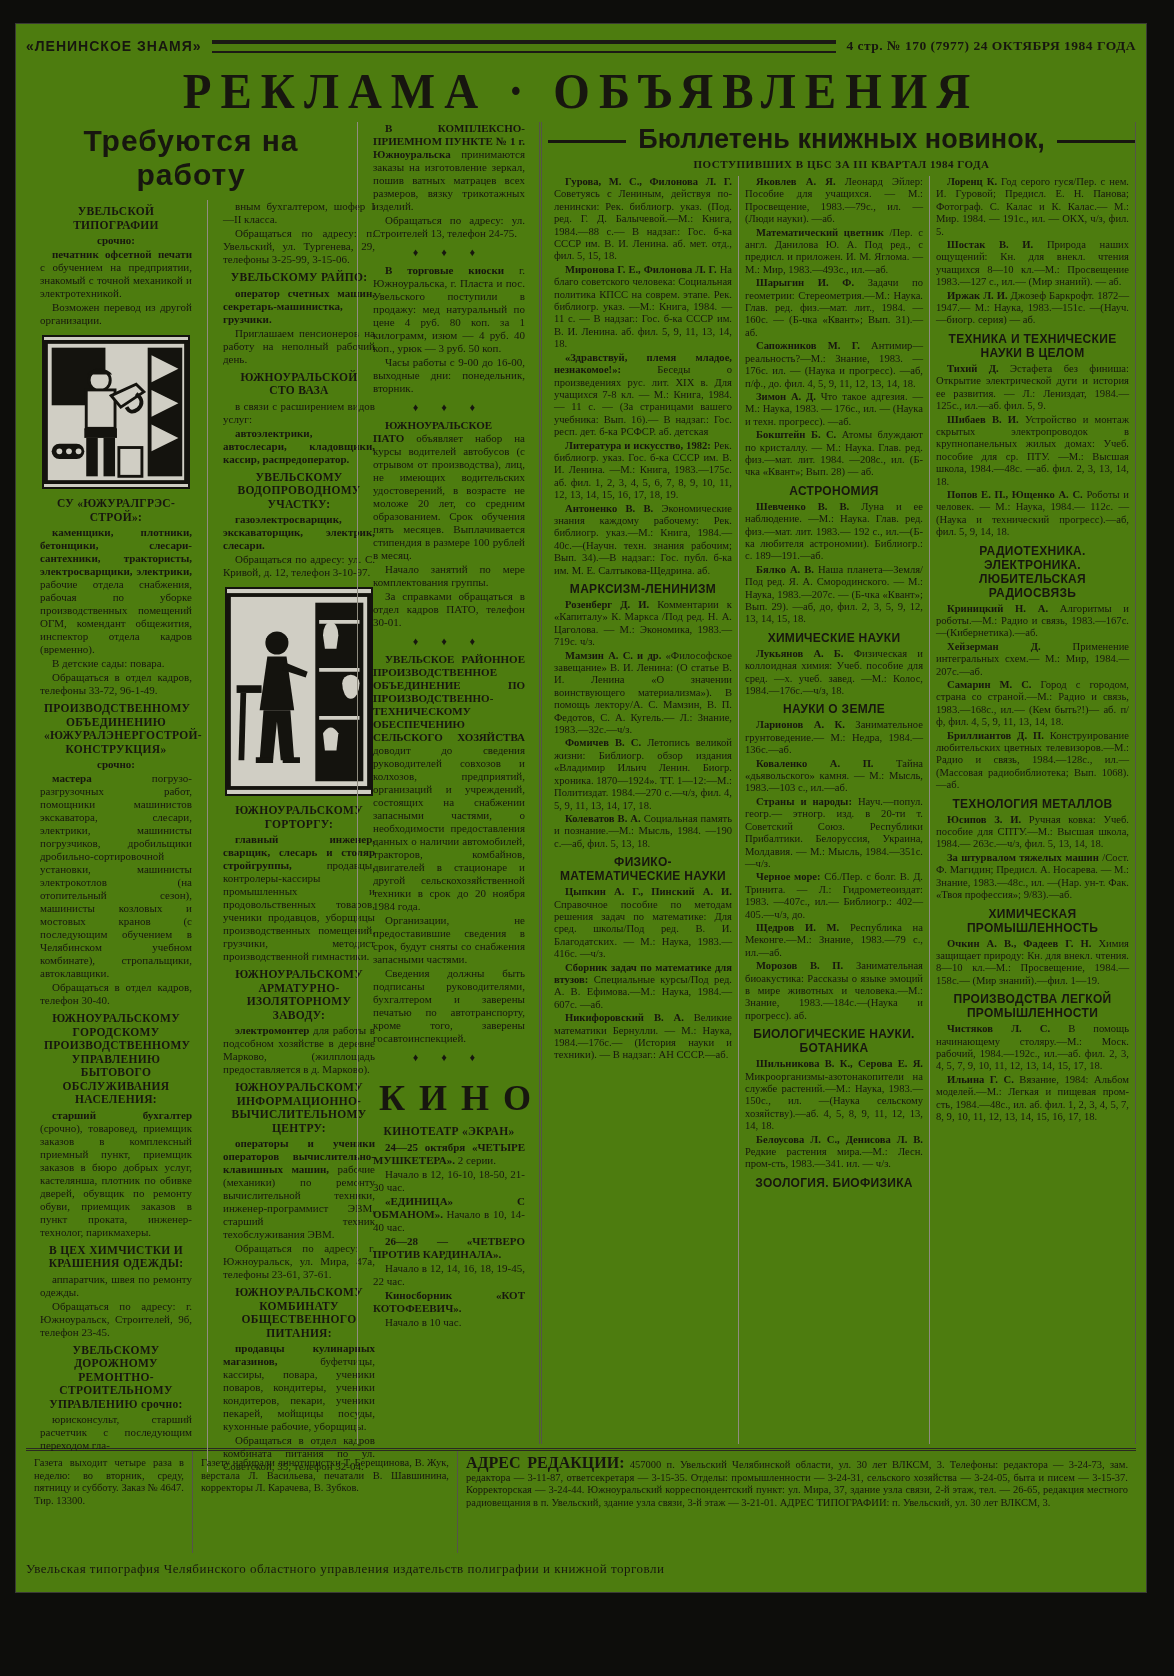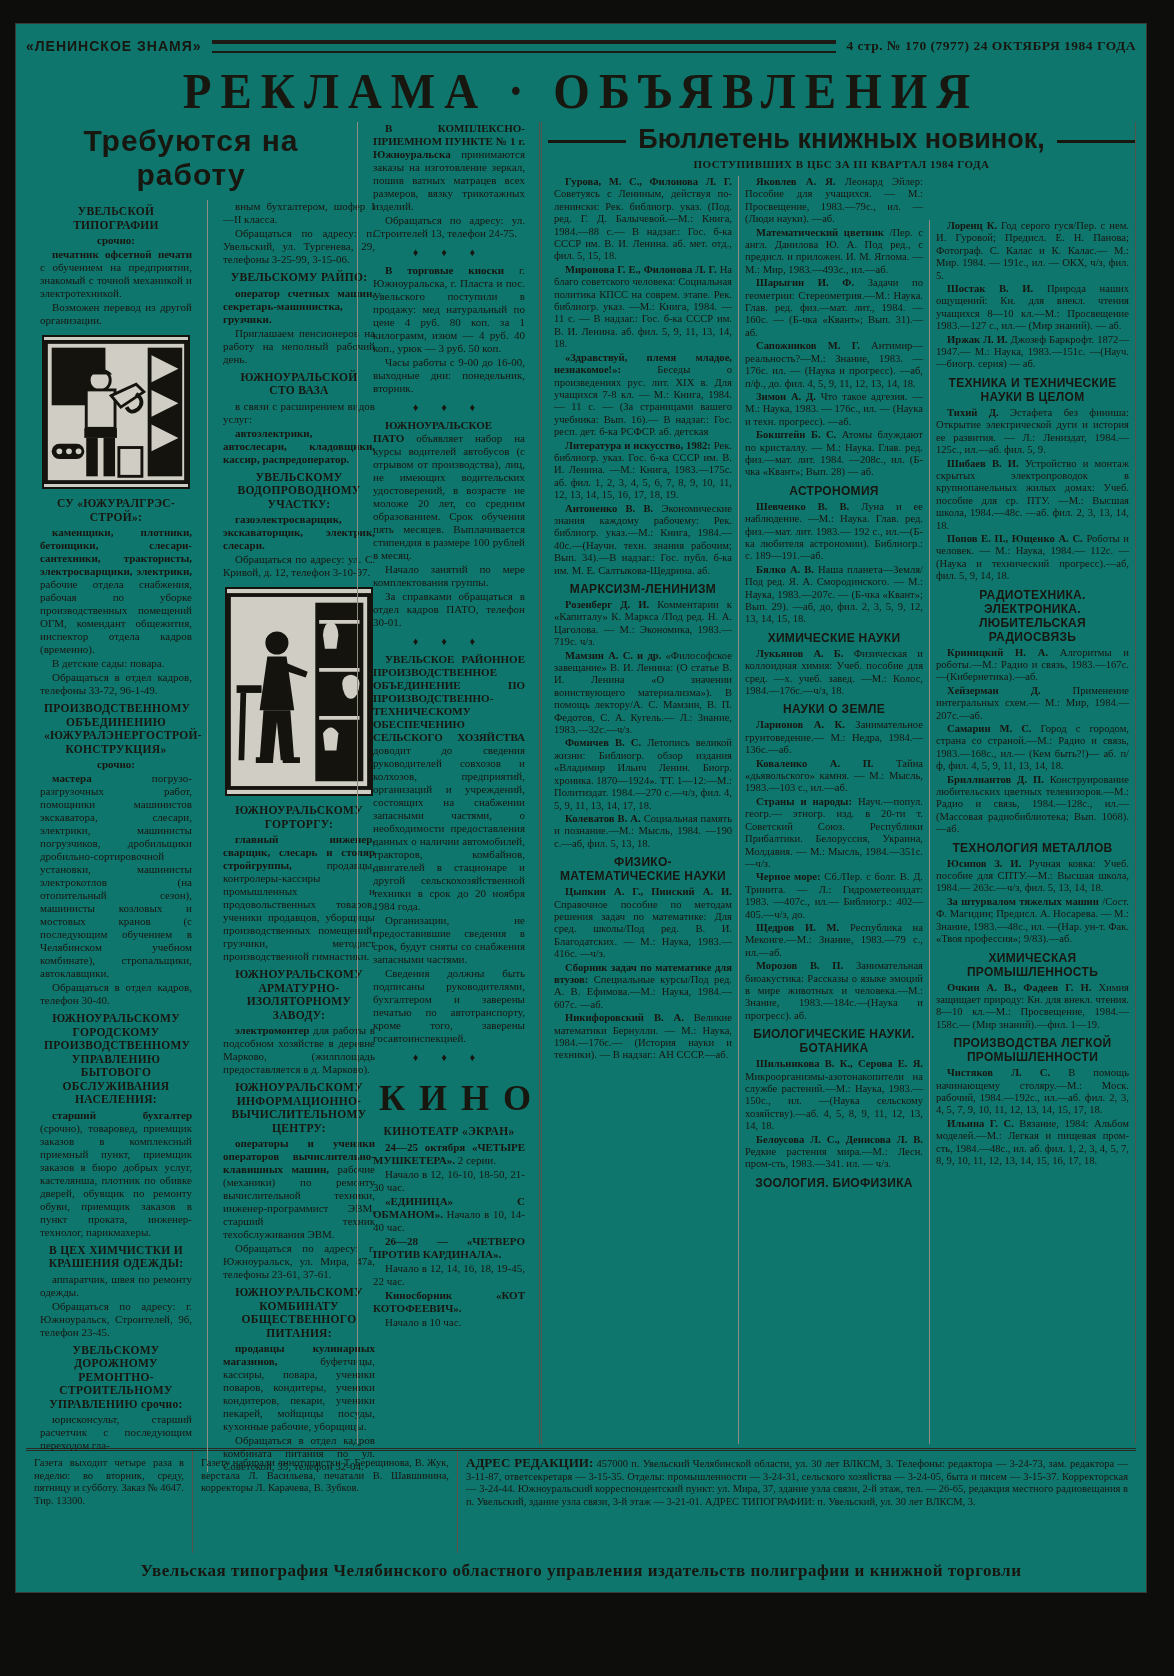--- a/index.html
+++ b/index.html
@@ -1,19 +1,19 @@
 <!DOCTYPE html>
 <html><head>
 <meta charset="utf-8">
 <style>
   html,body{margin:0;padding:0;}
   body{width:1174px;height:1676px;background:#0d0d0b;position:relative;
        font-family:"Liberation Serif","DejaVu Serif",serif;}
   .page{position:absolute;left:16px;top:24px;width:1130px;height:1568px;
-        background:#0f766e;color:#17160f;overflow:hidden;box-shadow:0 0 0 1px #3a3a35;}
+        background:#4d7c0f;color:#17160f;overflow:hidden;box-shadow:0 0 0 1px #3a3a35;}
   .inner{padding:8px 10px 0 10px;}
   
   .masthead{display:flex;align-items:center;gap:10px;height:24px;margin-top:2px;}
   .brand{font-family:"Liberation Sans",sans-serif;font-weight:bold;font-size:14px;letter-spacing:1px;white-space:nowrap;}
   .mastrule{flex:1;height:7px;border-top:4px solid #1b1a14;border-bottom:2px solid #1b1a14;}
   .issue{font-weight:bold;font-size:13.5px;white-space:nowrap;letter-spacing:.5px;}
   
   .pagetitle{text-align:center;font-weight:bold;font-size:47px;letter-spacing:9px;
              margin:6px 0 4px 0;transform:scaleY(1.08);white-space:nowrap;}
   
@@ -37,33 +37,33 @@
   .bulletin{flex:1;border-left:3px double #55534a;border-right:1px solid #55534a;padding:0 0 0 6px;}
   .bullhead{margin-top:2px;}
   .bulltitle{display:flex;align-items:center;gap:12px;}
   .bulltitle .rule{flex:1;height:3px;background:#17160f;margin-top:4px;}
   .bulltitle .txt{font-family:"Liberation Sans",sans-serif;font-weight:bold;font-size:27px;white-space:nowrap;}
   .bullsub{text-align:center;font-weight:bold;font-size:11px;letter-spacing:.5px;margin:3px 0 6px 0;}
   .bullcols{display:flex;height:1268px;}
   .bcol{padding:0 6px;overflow:hidden;}
   .bcol.b1{flex:0 0 178px;width:178px;}
   .bcol.b2{flex:0 0 178px;width:178px;border-left:1px solid #8f8c80;}
-  .bcol.b3{flex:1;border-left:1px solid #8f8c80;margin-top:44px;}
+  .bcol.b3{flex:1;border-left:1px solid #8f8c80;}
   .entry{font-size:10.6px;line-height:12.4px;text-align:justify;text-indent:11px;margin:0 0 1px 0;}
   .entry b{font-size:10.6px;}
   .sec{font-family:"Liberation Sans",sans-serif;font-weight:bold;font-size:12px;text-align:center;
        margin:5px 0 3px 0;line-height:14px;letter-spacing:.3px;}
   
   .footer{display:flex;border-top:3px double #2a2922;margin-top:4px;height:102px;}
   .fbox{font-size:10.5px;line-height:12.5px;padding:6px 8px;text-align:justify;}
-  .fbox b{font-size:13px;}
+  .fbox b{font-size:16px;}
   .f1{flex:0 0 150px;}
   .f2{flex:0 0 248px;border-left:1px solid #55534a;}
   .f3{flex:1;border-left:1px solid #55534a;}
-  .bottomline{text-align:center;font-weight:bold;font-size:17px;margin-top:8px;letter-spacing:.5px;}
+  .bottomline{font-weight:normal;font-size:13px;margin-top:8px;letter-spacing:.5px;}
 </style>
 </head>
 <body>
 
 <div class="page">
   <div class="inner">
 
     <div class="masthead">
       <span class="brand">«ЛЕНИНСКОЕ ЗНАМЯ»</span>
       <span class="mastrule"></span>

